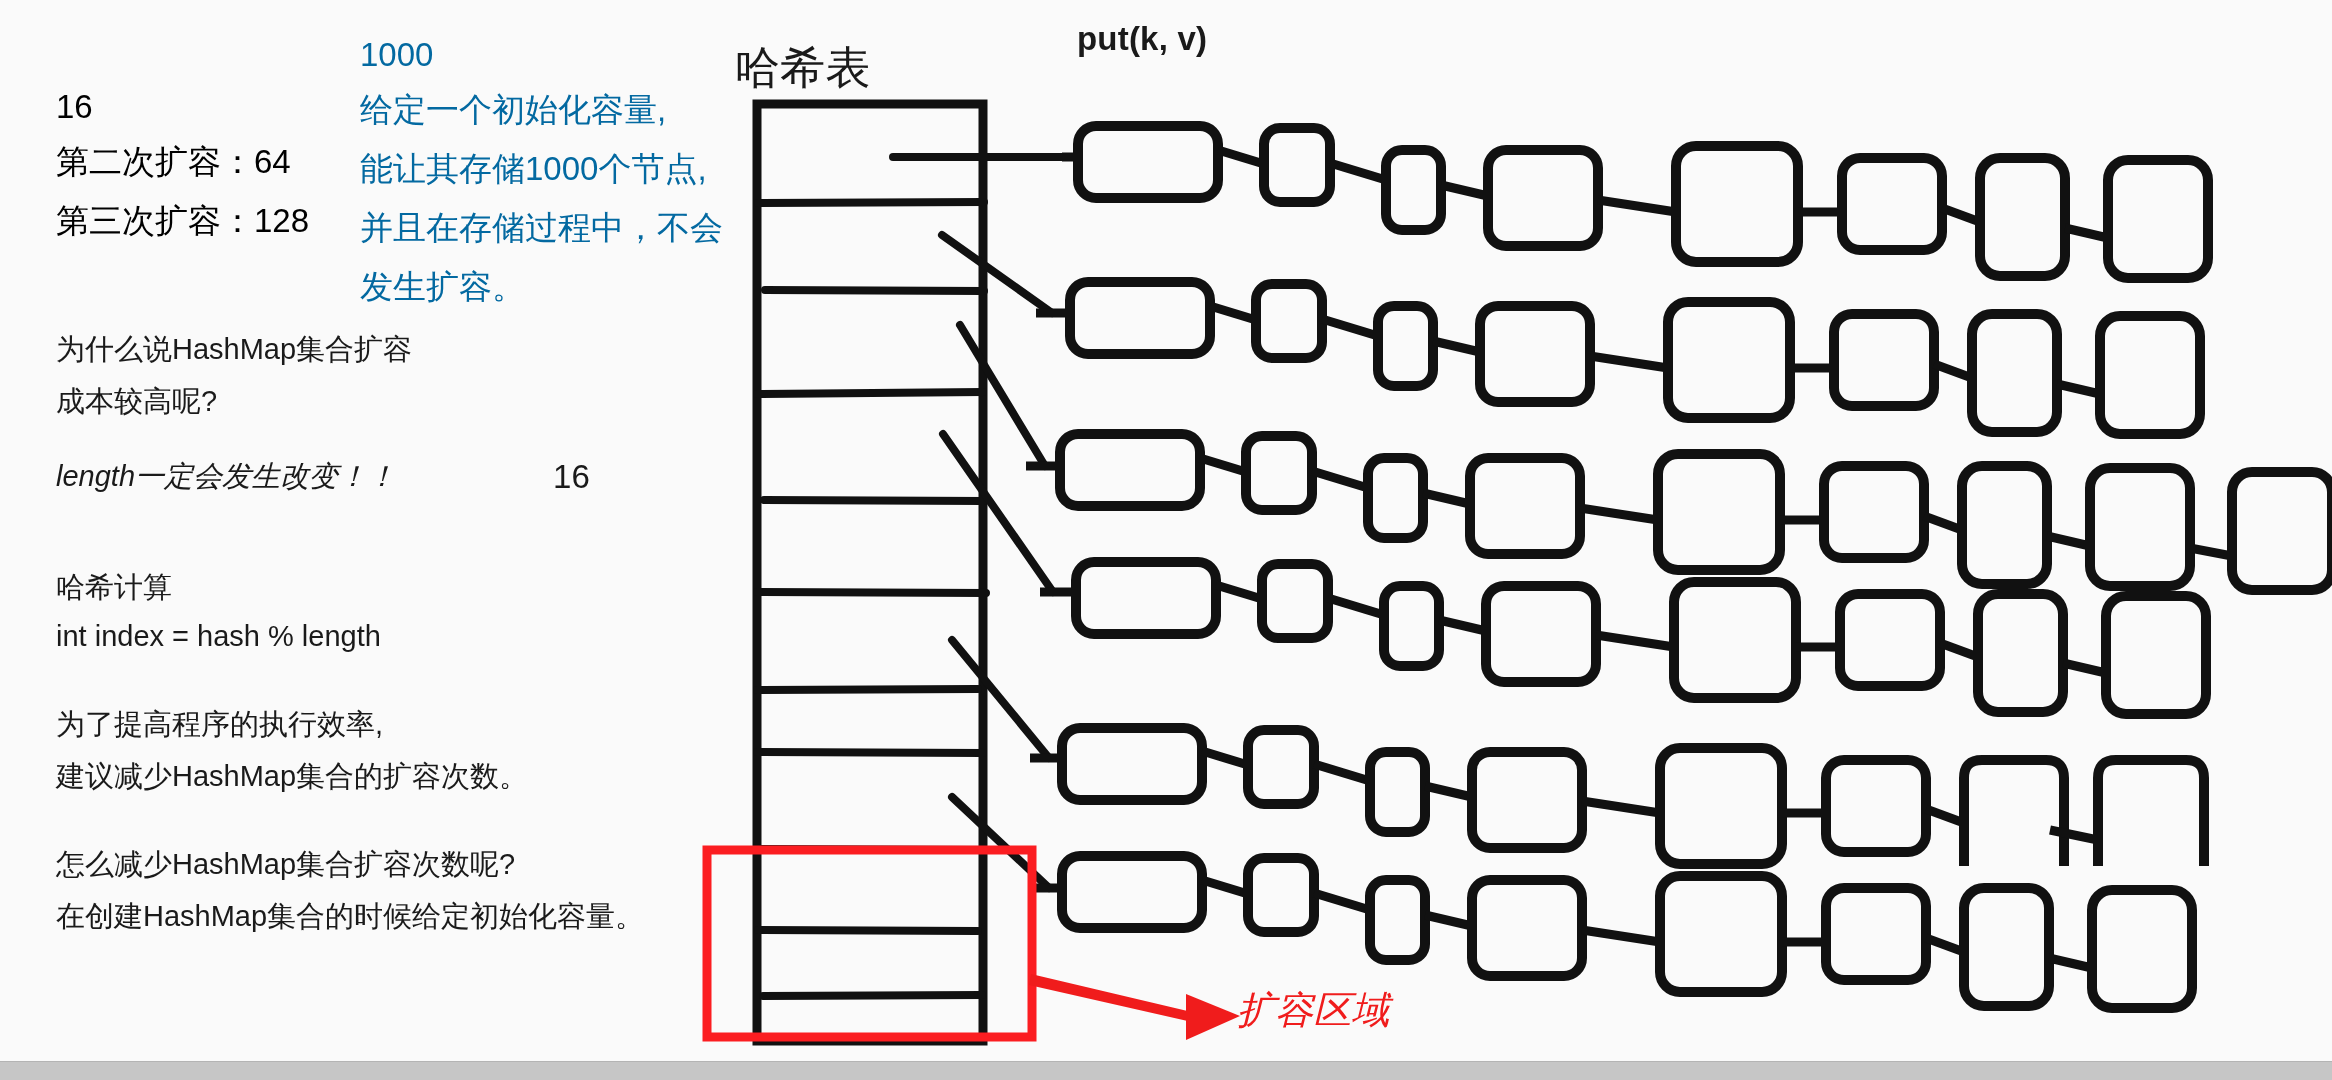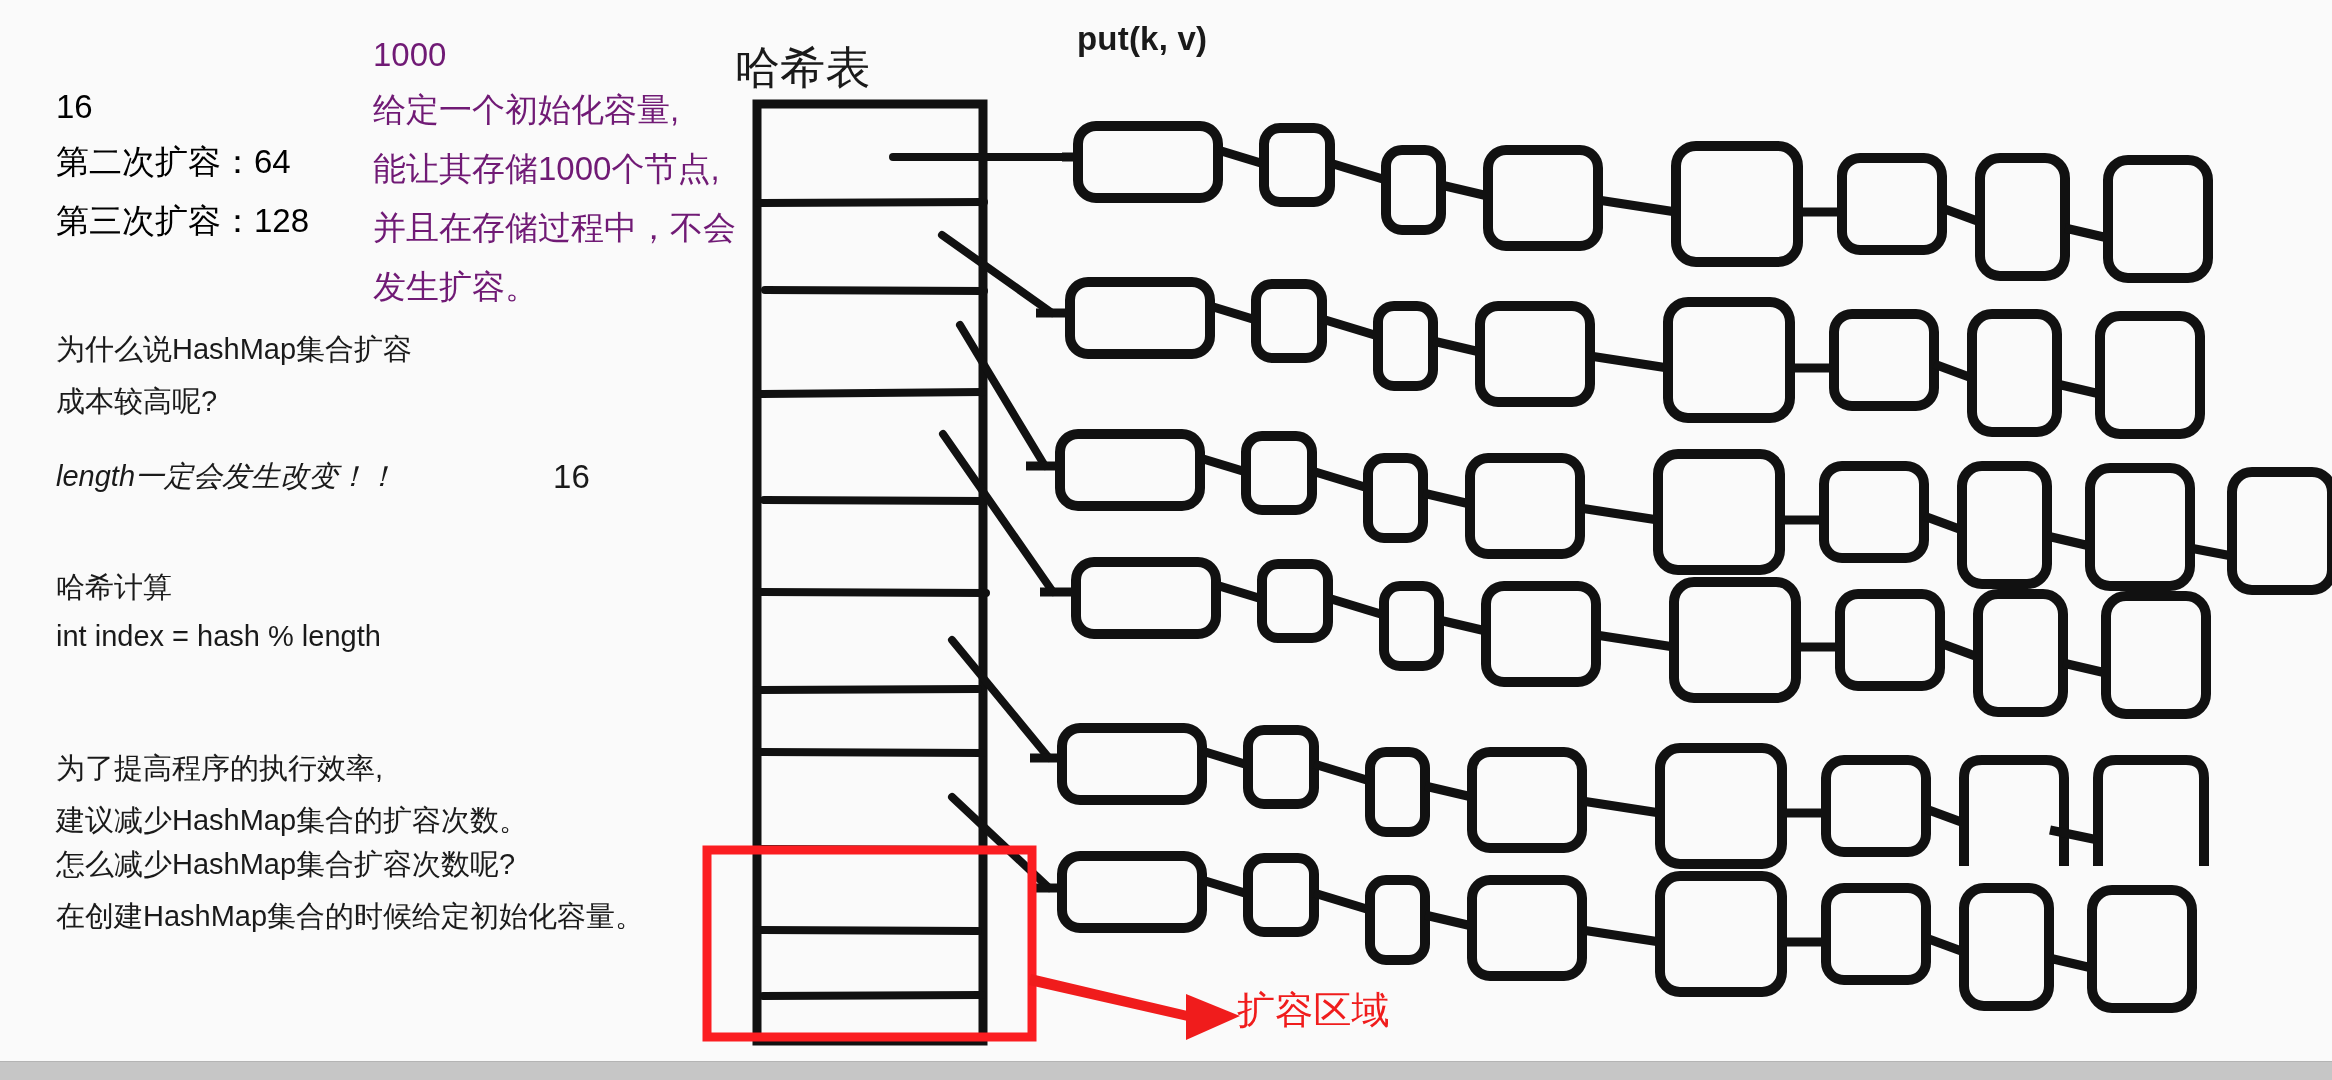--- a/index.html
+++ b/index.html
@@ -40,24 +40,24 @@
   
   #notes-left {
     position: absolute;
     left: 56px;
     top: 88px;
     font-size: 33px;
   }
   #notes-left .ln { margin: 0 0 14px 0; white-space: pre; }
   #notes-red {
     position: absolute;
-    left: 373px;
+    left: 360px;
     top: 36px;
     font-size: 33px;
-    color: #701a75;
+    color: #0369a1;
   }
   #notes-red .ln { margin: 0 0 14px 0; white-space: pre; }
 
   .para {
     position: absolute;
     font-size: 29px;
     color: #1a1a1a;
   }
   .para .ln { margin: 0 0 12px 0; white-space: pre; }
 
@@ -89,20 +89,21 @@
     top: 0;
     width: 2332px;
     height: 1080px;
   }
   #arrow-label {
     position: absolute;
     left: 1237px;
     top: 985px;
     font-size: 38px;
     color: #f01c1c;
+    font-style: italic;
   }
 </style>
 </head>
 <body>
 
 <div id="stage">
 
   <div id="notes-left">
     <div class="ln">16</div>
     <div class="ln">第二次扩容：64</div>
@@ -124,21 +125,21 @@
 
   <div class="para" style="left:56px; top:457px;font-style:italic;">
     <div class="ln">length一定会发生改变！！</div>
   </div>
 
   <div class="para" style="left:56px; top:568px;">
     <div class="ln">哈希计算</div>
     <div class="ln">int index = hash % length</div>
   </div>
 
-  <div class="para" style="left:56px; top:705px;margin-top:44px;">
+  <div class="para" style="left:56px; top:705px;">
     <div class="ln">为了提高程序的执行效率,</div>
     <div class="ln">建议减少HashMap集合的扩容次数。</div>
   </div>
 
   <div class="para" style="left:56px; top:845px;">
     <div class="ln">怎么减少HashMap集合扩容次数呢?</div>
     <div class="ln">在创建HashMap集合的时候给定初始化容量。</div>
   </div>
 
   <div id="hash-title" class="txt">哈希表</div>

